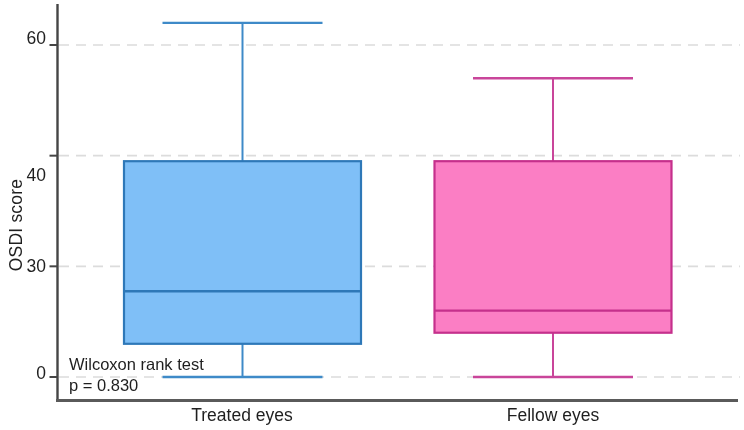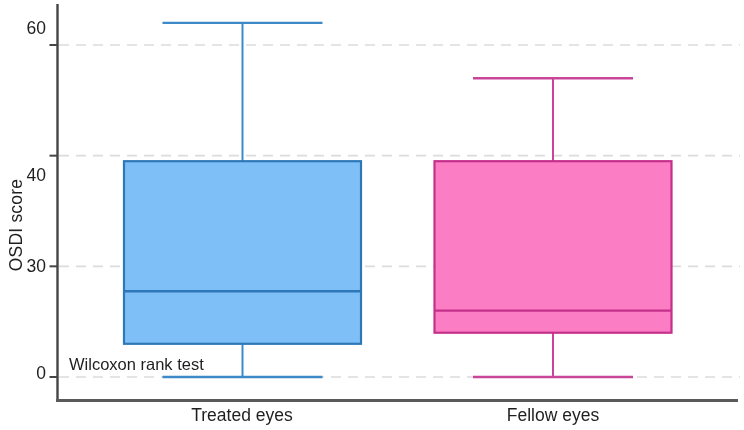--- a/index.html
+++ b/index.html
@@ -9,21 +9,21 @@
   svg.canvas { position: absolute; left: 0; top: 0; }
   .y-axis-title {
     position: absolute; left: 16px; top: 225px;
     transform: translate(-50%, -50%) rotate(-90deg);
     font-size: 17.5px; white-space: nowrap; letter-spacing: 0.2px;
   }
   .ytick {
     position: absolute; left: 4px; width: 42px; text-align: right;
     font-size: 17.5px; line-height: 20px;
   }
-  .ytick-60 { top: 18px; }
+  .ytick-60 { top: 28px; }
   .ytick-40 { top: 146px; margin-top: 19px; }
   .ytick-20 { top: 256px; }
   .ytick-0  { top: 363px; }
   .xlabel {
     position: absolute; top: 404px; width: 220px; text-align: center;
     font-size: 17.5px; line-height: 22px;
   }
   .xlabel-treated { left: 132px; }
   .xlabel-fellow  { left: 443px; }
   .annotation {
@@ -70,15 +70,16 @@
   <div class="ytick ytick-0">0</div>
   <div class="ytick ytick-20">30</div>
   <div class="ytick ytick-40">40</div>
   <div class="ytick ytick-60">60</div>
 
   <div class="xlabel xlabel-fellow">Fellow eyes</div>
   <div class="xlabel xlabel-treated">Treated eyes</div>
 
   <div class="annotation">
     <div>Wilcoxon rank test</div>
+    <div>p = 0.830</div>
   </div>
 
 </div>
 
 </body></html>

